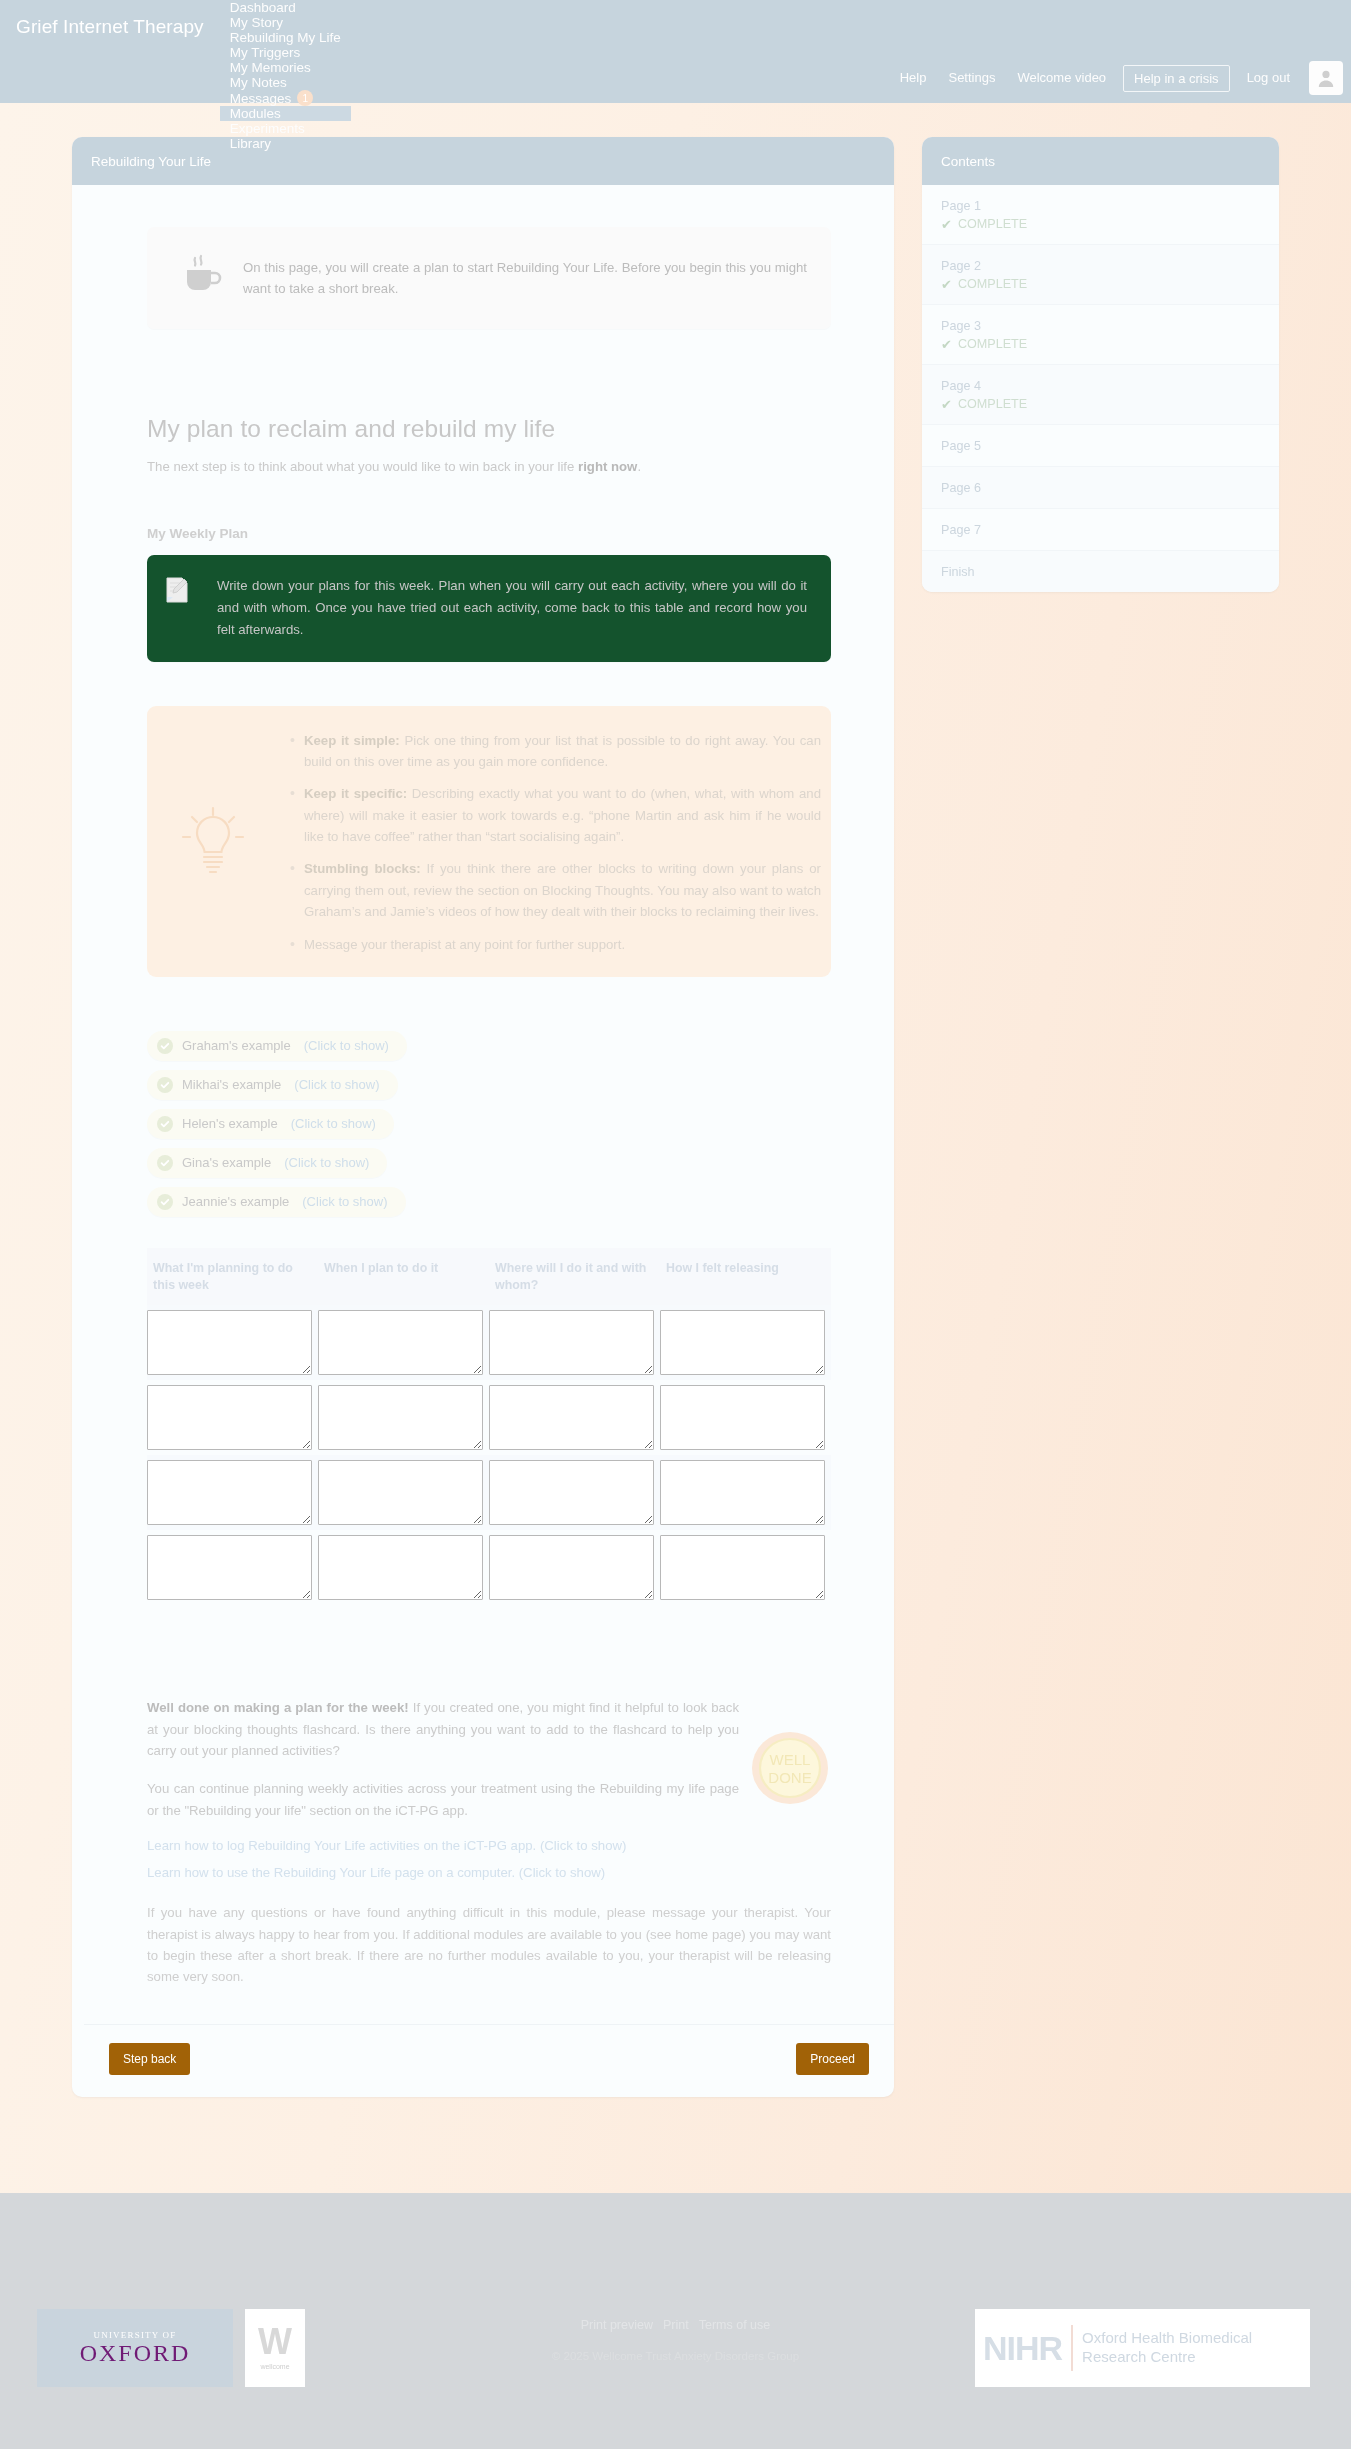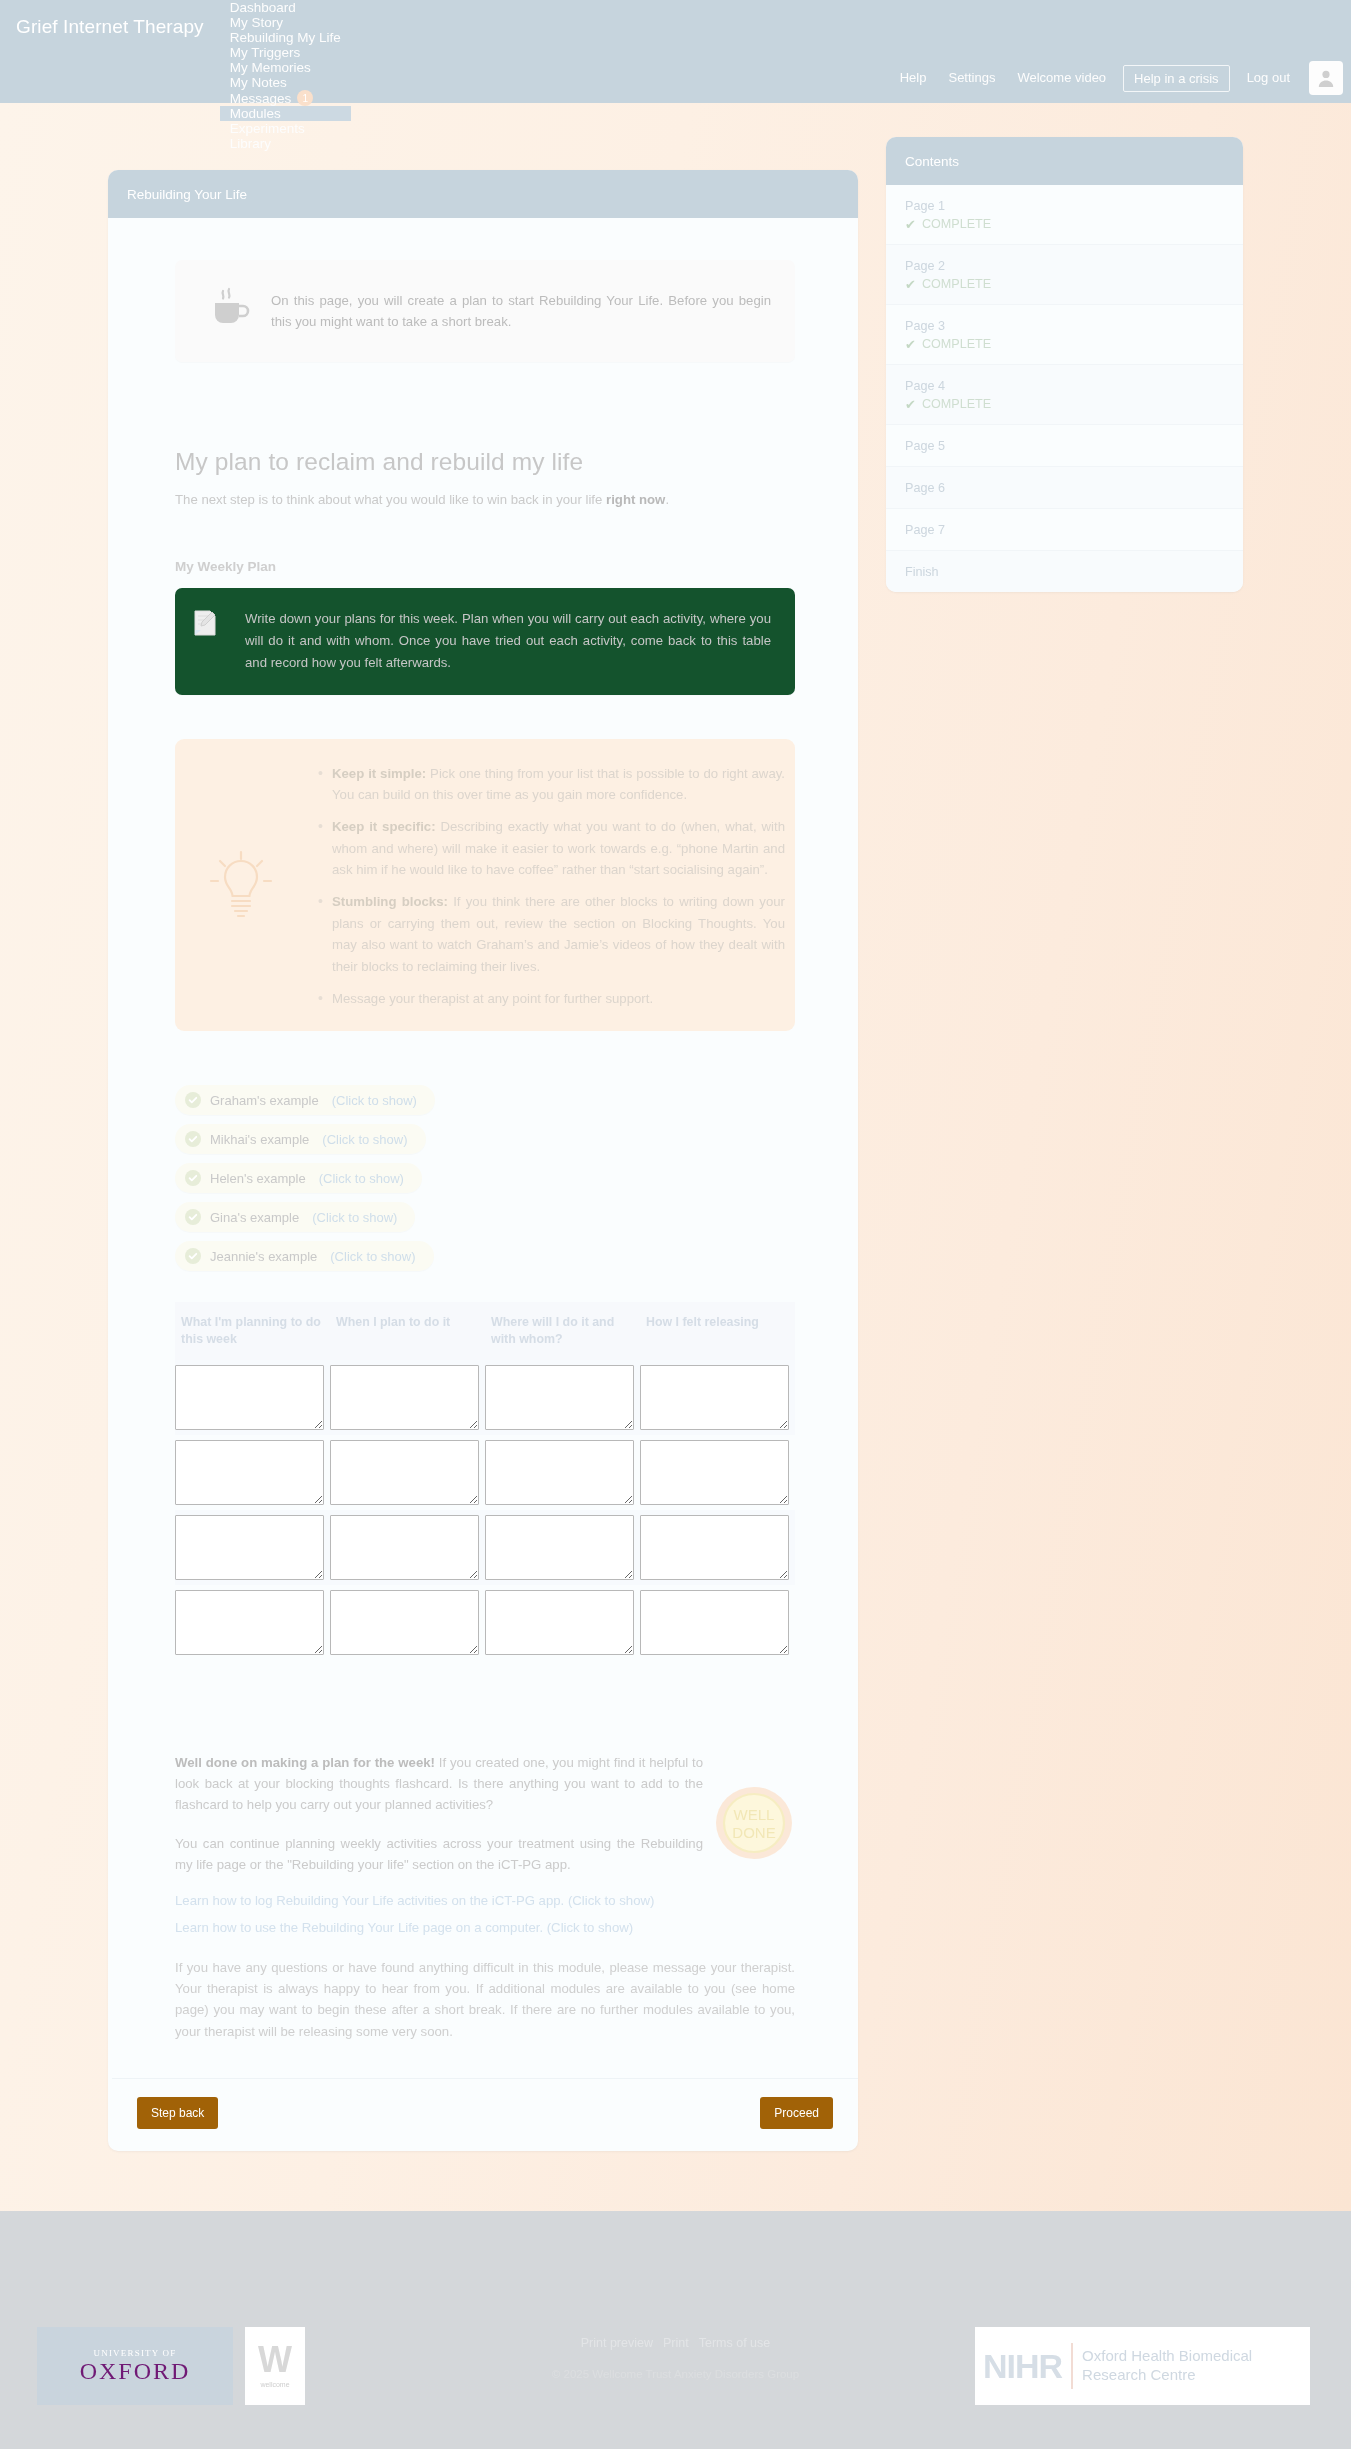--- a/index.html
+++ b/index.html
@@ -101,29 +101,29 @@
     align-items: flex-start;
   }
 
   
   .card {
     background: #fafdfe;
     border-radius: 10px;
     box-shadow: 0 1px 2px rgba(110,110,110,.08);
     overflow: hidden;
   }
-  .card-main { width: 750px; margin-top: 33px; }
+  .card-main { width: 822px; }
   .card-side { width: 357px; }
   .card-head {
     background: #c6d4dd;
     color: #ffffff;
     font-size: 13.5px;
     padding: 17px 19px 16px 19px;
   }
-  .card-body { padding: 0 0 0 4px; }
+  .card-body { padding: 0 0 0 12px; }
 
   
   .note-break {
     margin: 42px 63px 0 63px;
     background: #fafafa;
     border-radius: 7px;
     display: flex;
     align-items: center;
     gap: 20px;
     padding: 27px 24px 27px 36px;

